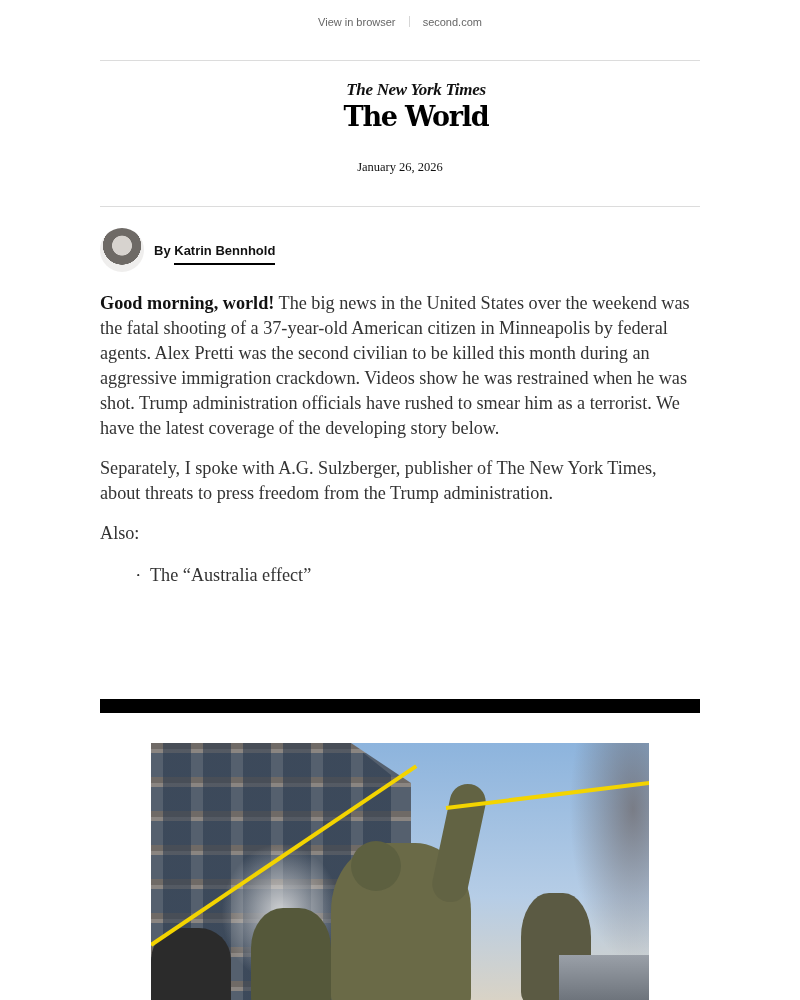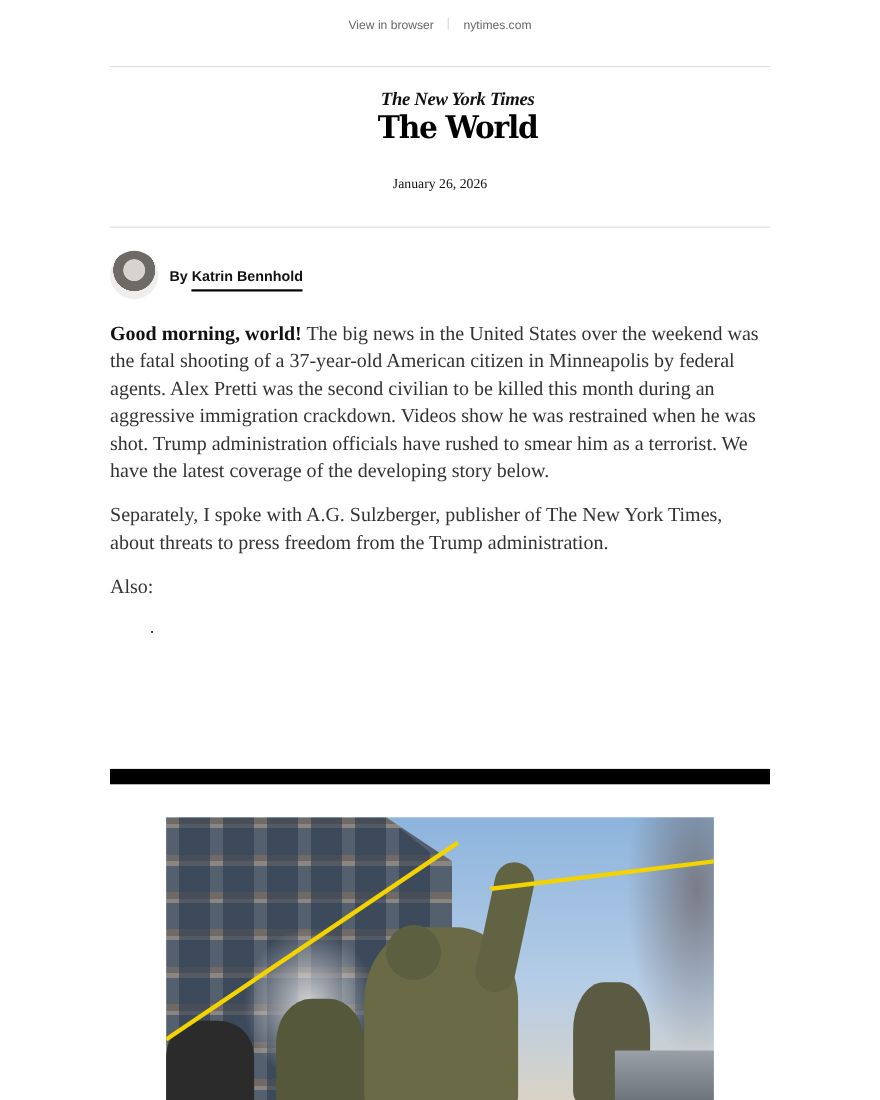--- a/index.html
+++ b/index.html
@@ -65,21 +65,21 @@
     .agent.a4 { left: 370px; top: 150px; width: 70px; height: 110px; background: #5b5a43; }
     .cars { position: absolute; right: 0; bottom: 0; width: 90px; height: 45px;
       background: linear-gradient(180deg, #9aa0a8, #6e747c); }
   </style>
 </head>
 <body>
 
 <div class="topbar">
   <a href="#">View in browser</a>
   <span class="sep"></span>
-  <a href="#">nytimes.com</a>
+  <a href="#">second.com</a>
 </div>
 
 <div class="divider" style="top:60px;"></div>
 
 <div class="masthead">
   <div class="nyt-logo">The New York Times</div>
   <div class="newsletter-title">The World</div>
 </div>
 <div class="date">January 26, 2026</div>
 
@@ -93,21 +93,21 @@
   </div>
 </div>
 
 <div class="body">
   <p><strong>Good morning, world!</strong><span> The big news in the United States over the weekend was the fatal shooting of a 37-year-old American citizen in Minneapolis by federal agents. Alex Pretti was the second civilian to be killed this month during an aggressive immigration crackdown. Videos show he was restrained when he was shot. Trump administration officials have rushed to smear him as a terrorist. We have the latest coverage of the developing story below.</span></p>
   <p>Separately, I spoke with A.G. Sulzberger, publisher of The New York Times, about threats to press freedom from the Trump administration.</p>
   <p style="margin-bottom:0;">Also:</p>
   <ul class="bullets">
     <li><span class="dot">·</span></li>
     <li><span class="dot">·</span></li>
-    <li><span class="dot">·</span></li>
+    <li><span class="dot">·</span><span>The “Australia effect”</span></li>
   </ul>
 </div>
 
 <div class="black-bar"></div>
 
 <div class="photo" title="Federal agents in gas masks and tactical gear beside yellow police tape outside an apartment building">
   <div class="building"></div>
   <div class="windows"></div>
   <div class="tree"></div>
   <div class="smoke"></div>

